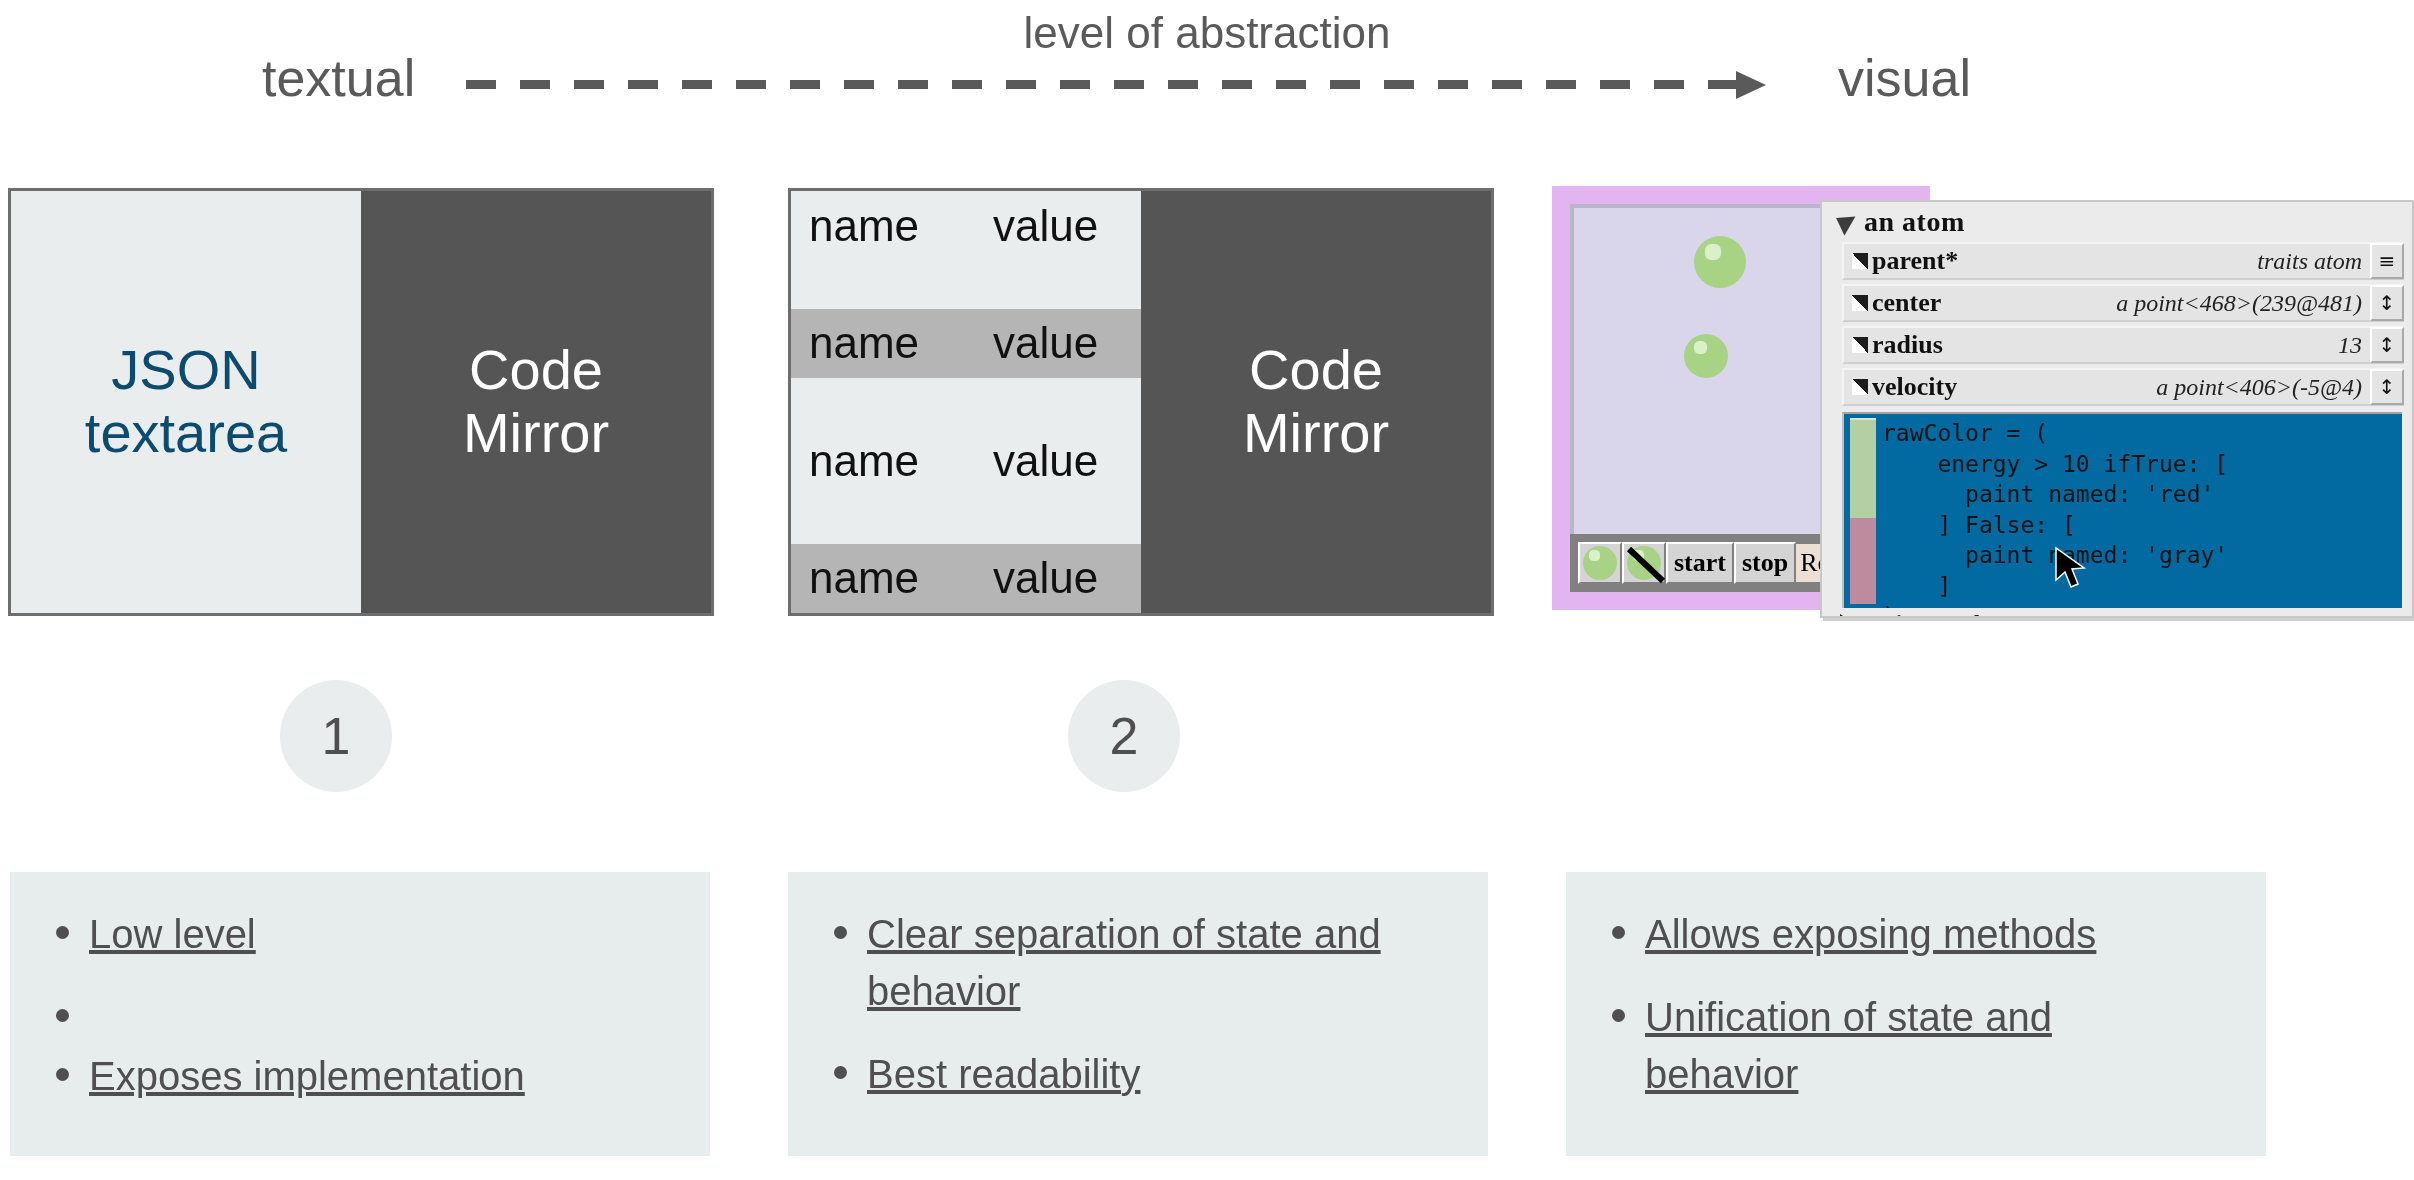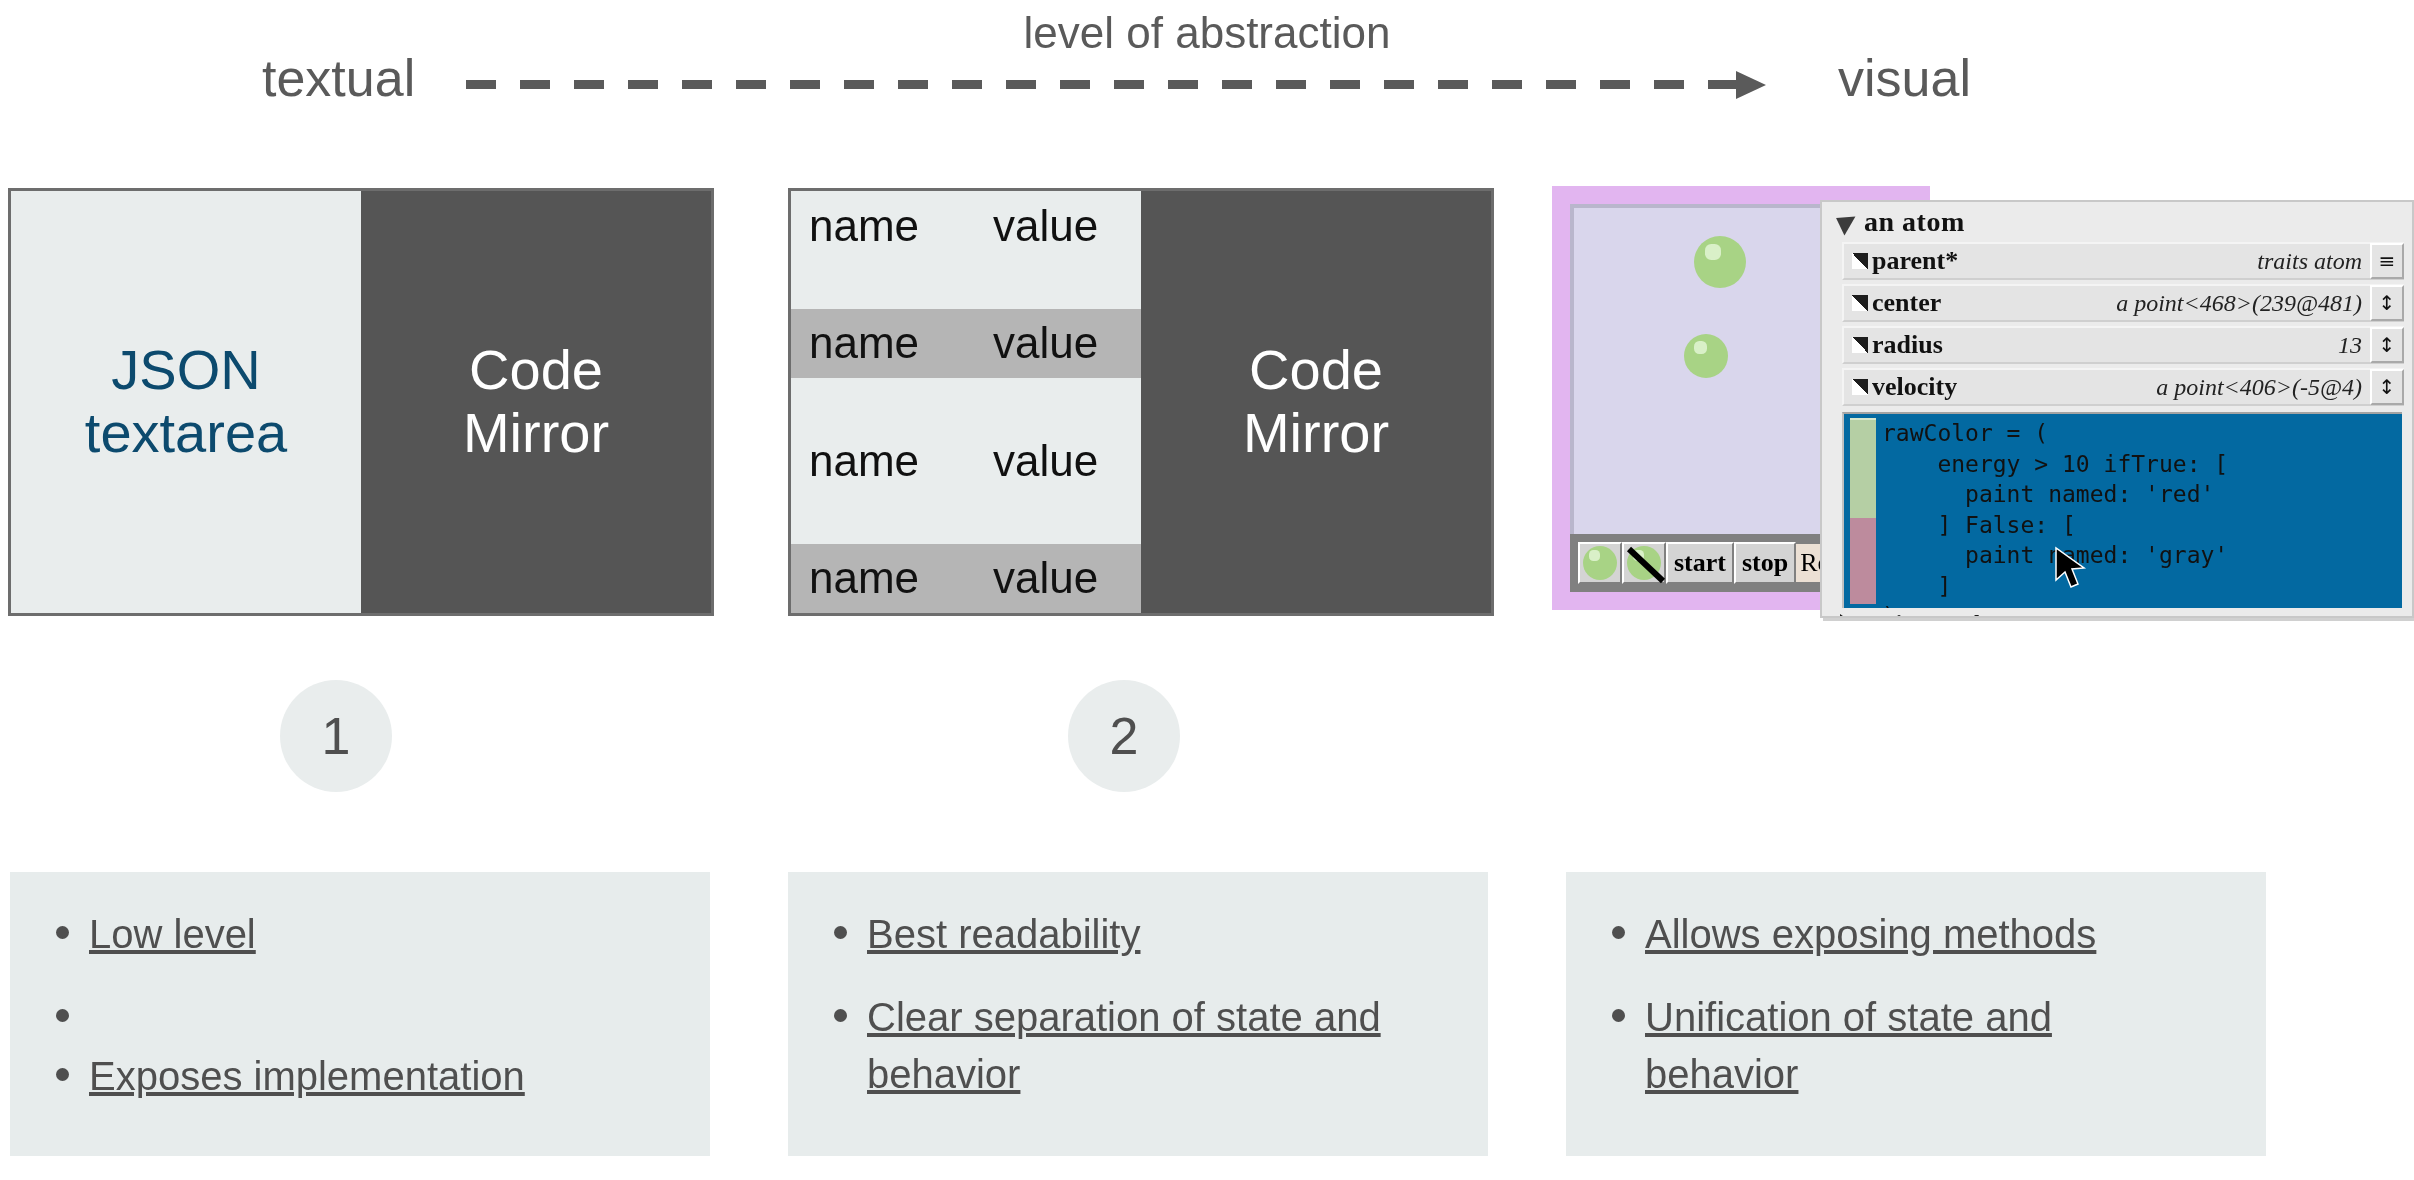--- a/index.html
+++ b/index.html
@@ -557,26 +557,26 @@
   </div>
   <div class="bullet-item">
     <span class="bullet-dot-icon"></span>
     <span class="bullet-text">Exposes implementation</span>
   </div>
 </div>
 
 <div class="bullet-box" id="bullets-2">
   <div class="bullet-item">
     <span class="bullet-dot-icon"></span>
+    <span class="bullet-text">Clear separation of state and behavior</span>
+  </div>
+  <div class="bullet-item">
+    <span class="bullet-dot-icon"></span>
     <span class="bullet-text">Best readability</span>
   </div>
-  <div class="bullet-item">
-    <span class="bullet-dot-icon"></span>
-    <span class="bullet-text">Clear separation of state and behavior</span>
-  </div>
 </div>
 
 <div class="bullet-box" id="bullets-3">
   <div class="bullet-item">
     <span class="bullet-dot-icon"></span>
     <span class="bullet-text">Allows exposing methods</span>
   </div>
   <div class="bullet-item">
     <span class="bullet-dot-icon"></span>
     <span class="bullet-text">Unification of state and behavior</span>

